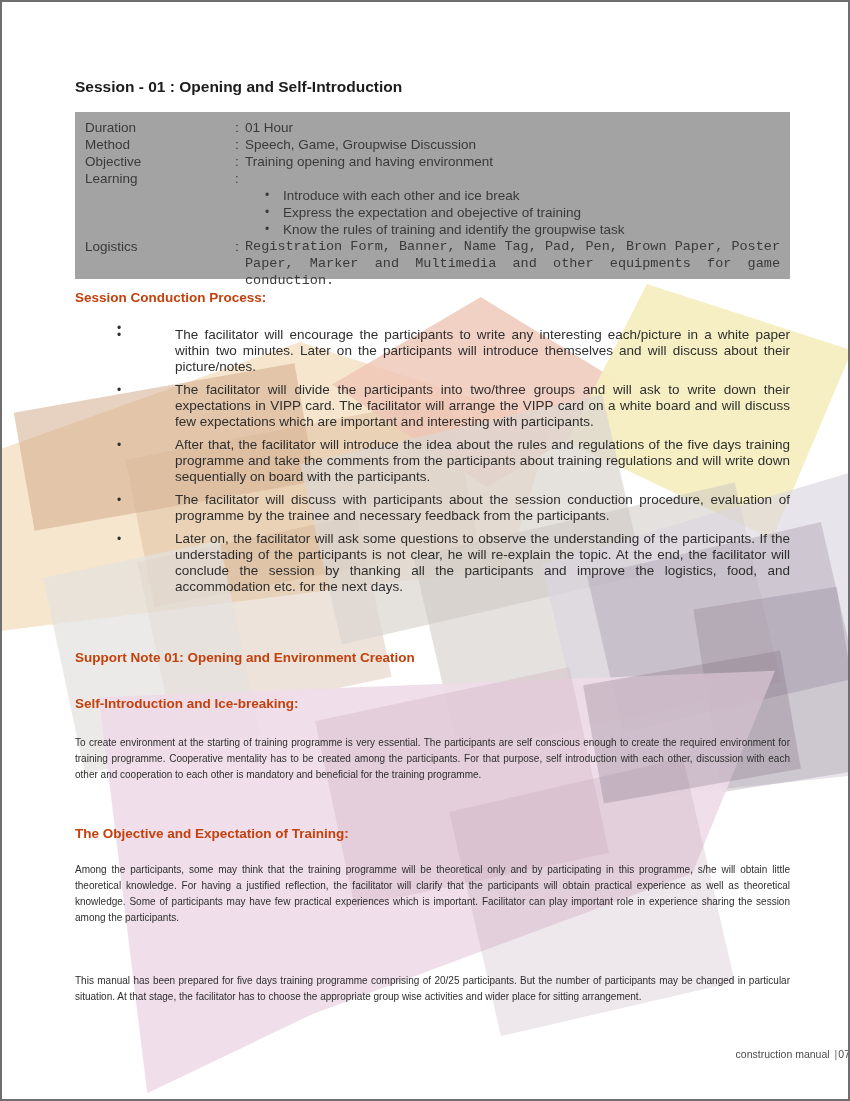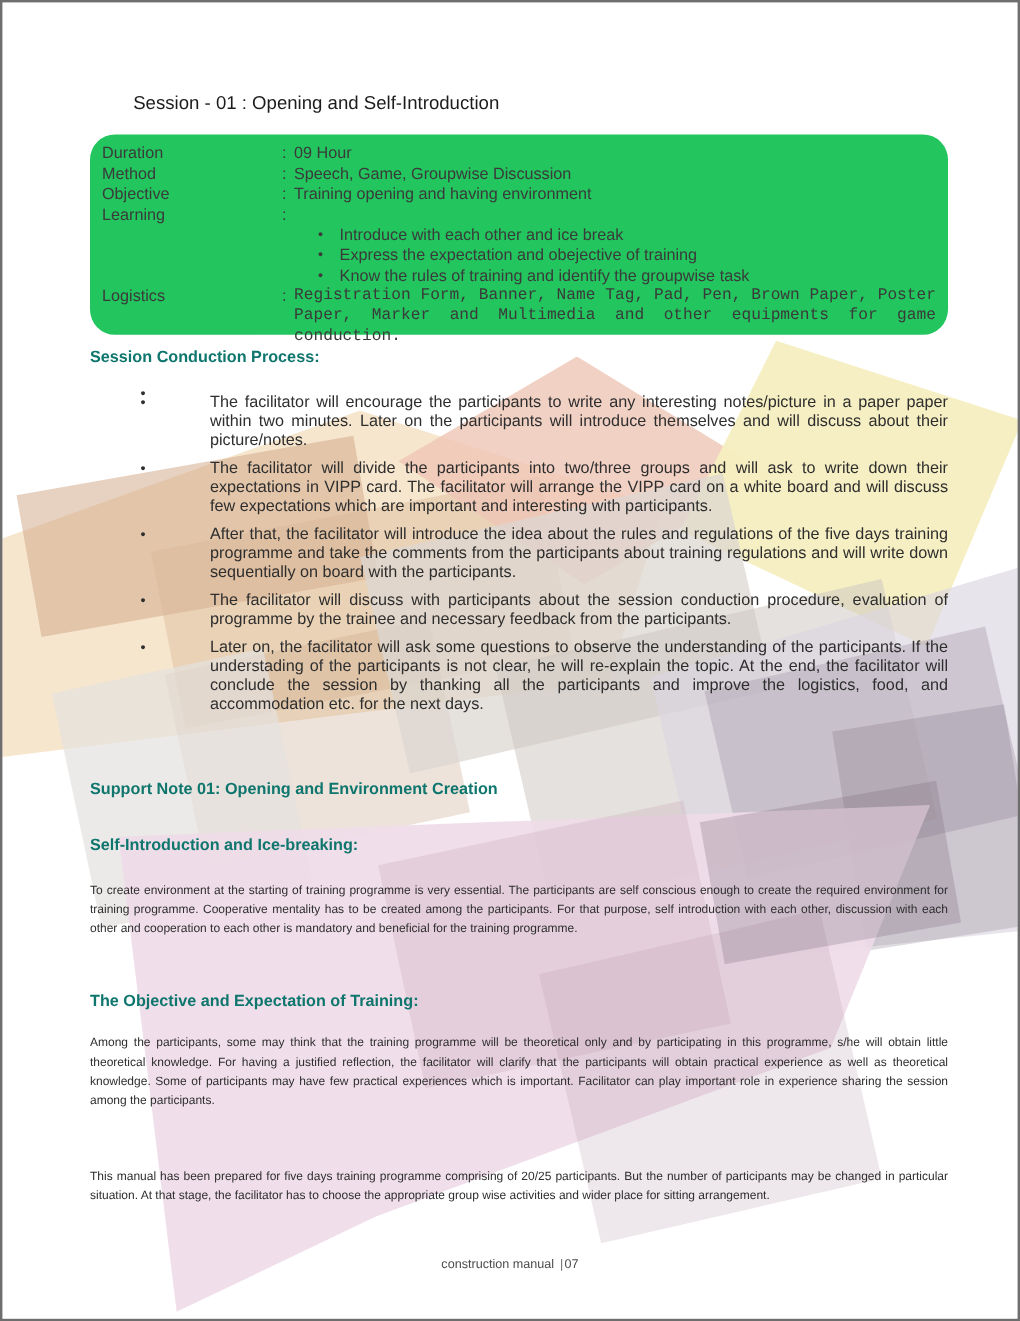--- a/index.html
+++ b/index.html
@@ -34,26 +34,26 @@
   .bg-purple2{left:705px;top:595px;width:145px;height:185px;background:#6d6073;opacity:.22;transform:rotate(-9deg);}
   .bg-pink   {left:90px;top:660px;width:690px;height:440px;background:#eedce8;opacity:.9;
               clip-path:polygon(1% 8%,99% 2%,87% 48%,32% 80%,8% 98%);}
   .bg-mauve1 {left:330px;top:690px;width:260px;height:190px;background:#c9a9bb;opacity:.30;transform:rotate(-12deg);}
   .bg-mauve2 {left:470px;top:780px;width:240px;height:230px;background:#bda1b2;opacity:.26;transform:rotate(-13deg);}
   .bg-mauve3 {left:590px;top:665px;width:200px;height:120px;background:#7d6a7d;opacity:.28;transform:rotate(-10deg);}
 
   
   #content{position:absolute;inset:0;z-index:2;}
   .abs{position:absolute;}
-  .doc-title{left:75px;top:78px;font-size:15.5px;font-weight:normal;color:#1c1c1c;margin-left:36px;}
-  .h2{font-size:13.5px;font-weight:bold;color:#0f766e;}
+  .doc-title{left:75px;top:78px;font-size:15.5px;font-weight:bold;color:#1c1c1c;}
+  .h2{font-size:13.5px;font-weight:bold;color:#c2410c;}
 
   
-  #info-box{left:75px;top:112px;width:695px;height:153px;background:#22c55e;
-            padding:7px 10px;font-size:13.5px;line-height:17px;color:#3a3a3a;border-radius:21px;}
+  #info-box{left:75px;top:112px;width:695px;height:153px;background:#a3a3a3;
+            padding:7px 10px;font-size:13.5px;line-height:17px;color:#3a3a3a;}
   .irow{display:flex;}
   .irow .lbl{flex:0 0 150px;}
   .irow .col{flex:0 0 10px;}
   .irow .val{flex:1;}
   .irow .val.just{text-align:justify;font-family:Liberation Mono, monospace;}
   .lrow{display:flex;margin-left:180px;}
   .lrow .dot{flex:0 0 18px;font-size:12px;}
 
   
   #cp-heading{left:75px;top:290px;}
@@ -64,21 +64,21 @@
   
   #sn-heading{left:75px;top:650px;}
   #ib-heading{left:75px;top:696px;}
   .para{left:75px;width:715px;font-size:10px;line-height:16px;text-align:justify;}
   #para1{top:735px;}
   #oe-heading{left:75px;top:826px;}
   #para2{top:862px;}
   #para3{top:973px;}
 
   
-  #footer{left:0;top:1048px;width:100%;text-align:center;font-size:10.5px;color:#4c4c4c;}
+  #footer{left:0;top:1048px;width:100%;text-align:right;font-size:10.5px;color:#4c4c4c;}
   #footer .sep{display:inline-block;padding:0 1px 0 5px;color:#6a6a6a;}
 </style>
 </head>
 <body>
 
 <div id="bg">
   <div class="bg-mint"></div>
   <div class="bg-mint2"></div>
   <div class="bg-peach"></div>
   <div class="bg-tan1"></div>
@@ -99,21 +99,21 @@
 </div>
 
 <div id="content">
 
   <div class="abs doc-title">Session - 01 : Opening and Self-Introduction</div>
 
   <div class="abs" id="info-box">
     <div class="irow">
       <span class="lbl">Duration</span>
       <span class="col">:</span>
-      <span class="val">09 Hour</span>
+      <span class="val">01 Hour</span>
     </div>
     <div class="irow">
       <span class="lbl">Method</span>
       <span class="col">:</span>
       <span class="val">Speech, Game, Groupwise Discussion</span>
     </div>
     <div class="irow">
       <span class="lbl">Objective</span>
       <span class="col">:</span>
       <span class="val">Training opening and having environment</span>
@@ -141,21 +141,21 @@
     </div>
   </div>
 
   <div class="abs h2" id="cp-heading">Session Conduction Process:</div>
   <div class="abs" id="cp-list">
     <div class="cp-item">
       <span class="dot">•</span>
     </div>
     <div class="cp-item">
       <span class="dot">•</span>
-      <span>The facilitator will encourage the participants to write any interesting notes/picture in a paper paper within two minutes. Later on the participants will introduce themselves and will discuss about their picture/notes.</span>
+      <span>The facilitator will encourage the participants to write any interesting each/picture in a white paper within two minutes. Later on the participants will introduce themselves and will discuss about their picture/notes.</span>
     </div>
     <div class="cp-item">
       <span class="dot">•</span>
       <span>The facilitator will divide the participants into two/three groups and will ask to write down their expectations in VIPP card. The facilitator will arrange the VIPP card on a white board and will discuss few expectations which are important and interesting with participants.</span>
     </div>
     <div class="cp-item">
       <span class="dot">•</span>
       <span>After that, the facilitator will introduce the idea about the rules and regulations of the five days training programme and take the comments from the participants about training regulations and will write down sequentially on board with the participants.</span>
     </div>
     <div class="cp-item">

